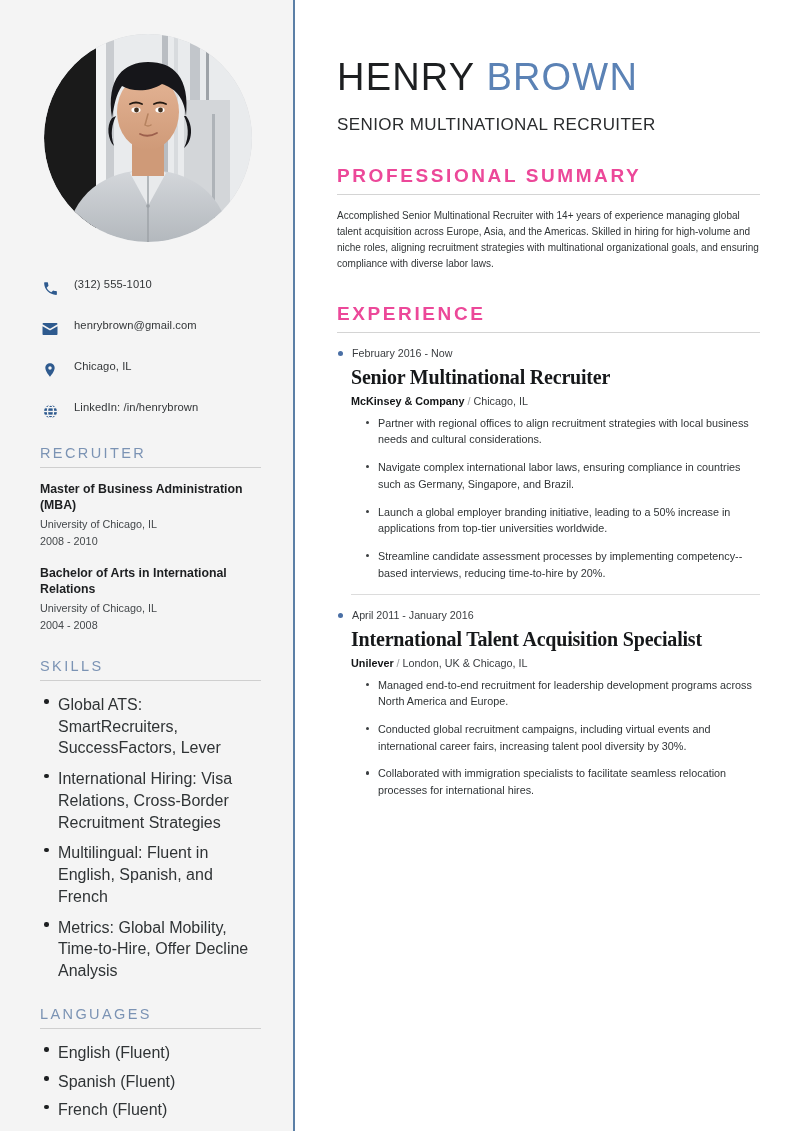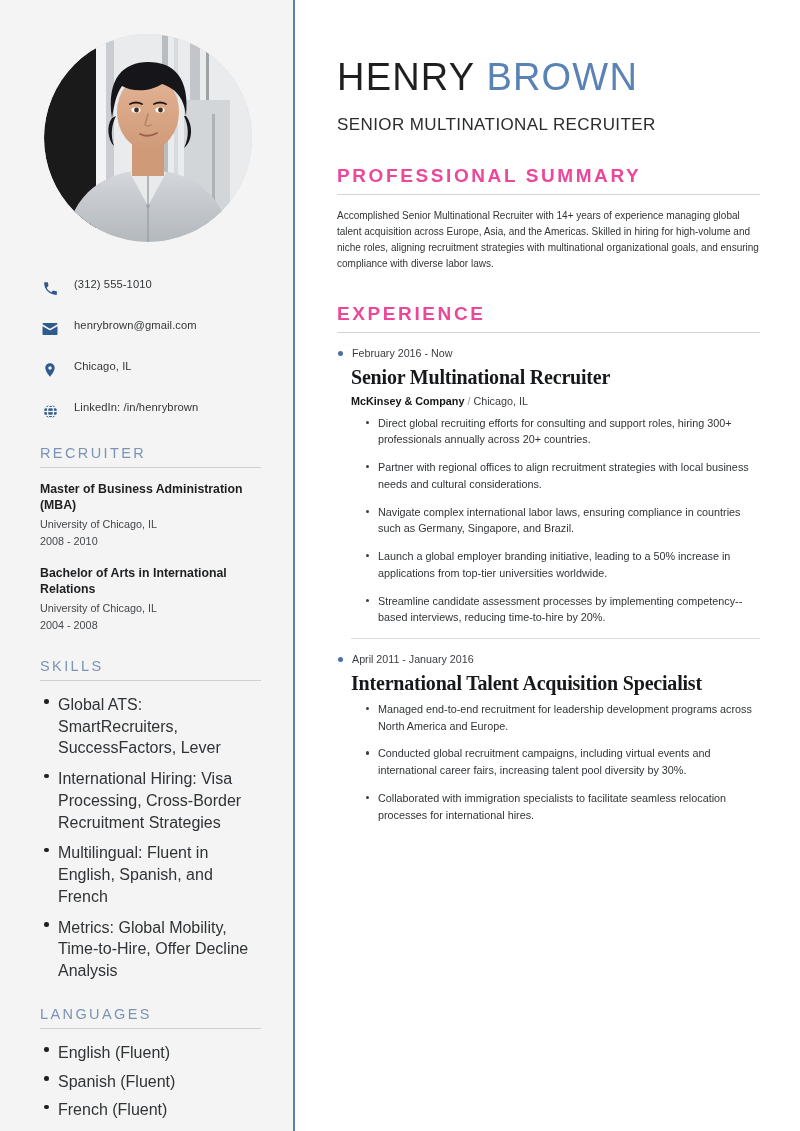--- a/index.html
+++ b/index.html
@@ -323,21 +323,21 @@
         <div class="edu-school">University of Chicago, IL</div>
         <div class="edu-years">2004 - 2008</div>
       </div>
     </section>
 
     <section class="side-section">
       <div class="side-heading">SKILLS</div>
       <div class="side-rule"></div>
       <ul class="side-bullets">
         <li>Global ATS: SmartRecruiters, SuccessFactors, Lever</li>
-        <li>International Hiring: Visa Processing, Cross-Border Recruitment Strategies</li>
+        <li>International Hiring: Visa Relations, Cross-Border Recruitment Strategies</li>
         <li>Multilingual: Fluent in English, Spanish, and French</li>
         <li>Metrics: Global Mobility, Time-to-Hire, Offer Decline Analysis</li>
       </ul>
     </section>
 
     <section class="side-section">
       <div class="side-heading">LANGUAGES</div>
       <div class="side-rule"></div>
       <ul class="side-bullets lang-bullets">
         <li>English (Fluent)</li>
@@ -367,32 +367,34 @@
       <div class="main-heading">EXPERIENCE</div>
       <div class="main-rule"></div>
 
       <article class="exp-entry">
         <div class="exp-date">February 2016 - Now</div>
         <div class="exp-role">Senior Multinational Recruiter</div>
         <div class="exp-company">
           <b>McKinsey &amp; Company</b><span class="sep">/</span><span>Chicago, IL</span>
         </div>
         <ul class="exp-bullets">
-          <li>Direct global recruiting efforts for consulting and support roles, hiring 300+ professionals annually across 20+ countries.</li>
           <li>Partner with regional offices to align recruitment strategies with local business needs and cultural considerations.</li>
           <li>Navigate complex international labor laws, ensuring compliance in countries such as Germany, Singapore, and Brazil.</li>
           <li>Launch a global employer branding initiative, leading to a 50% increase in applications from top-tier universities worldwide.</li>
           <li>Streamline candidate assessment processes by implementing competency--based interviews, reducing time-to-hire by 20%.</li>
         </ul>
         <div class="exp-divider"></div>
       </article>
 
       <article class="exp-entry">
         <div class="exp-date">April 2011 - January 2016</div>
         <div class="exp-role">International Talent Acquisition Specialist</div>
+        <div class="exp-company">
+          <b>Unilever</b><span class="sep">/</span><span>London, UK &amp; Chicago, IL</span>
+        </div>
         <ul class="exp-bullets">
           <li>Managed end-to-end recruitment for leadership development programs across North America and Europe.</li>
           <li>Conducted global recruitment campaigns, including virtual events and international career fairs, increasing talent pool diversity by 30%.</li>
           <li>Collaborated with immigration specialists to facilitate seamless relocation processes for international hires.</li>
         </ul>
       </article>
     </section>
   </main>
 </div>
 

